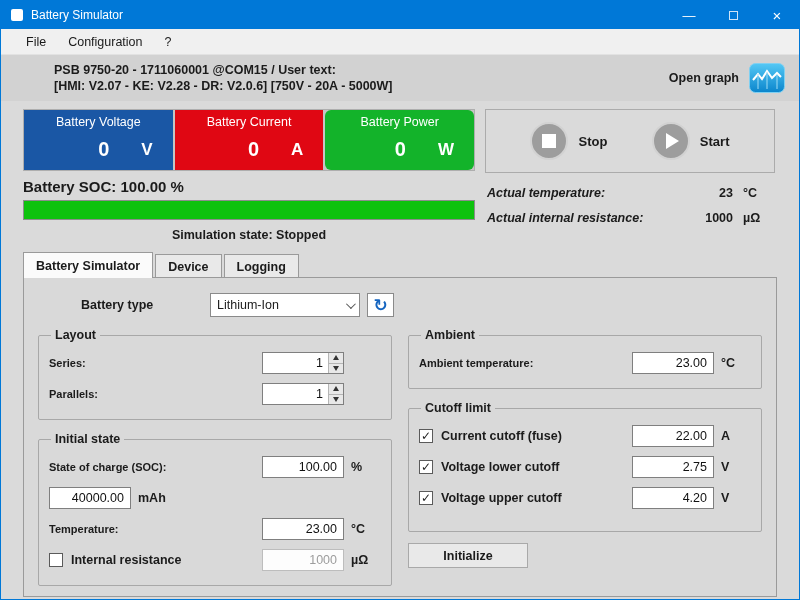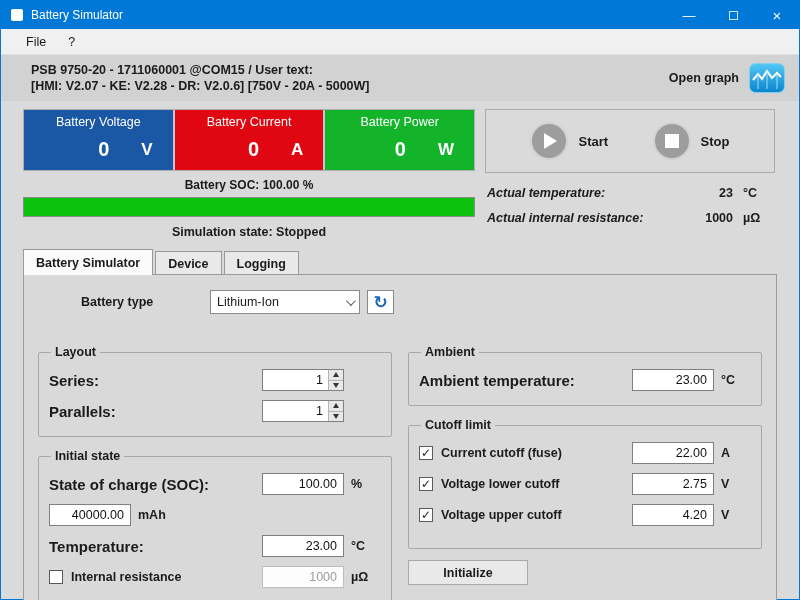--- a/index.html
+++ b/index.html
@@ -33,36 +33,36 @@
     padding-left:14px; flex:0 0 auto; border-bottom:1px solid #e2e2e2;
   }
   .menu-item { font-size:12.5px; color:#1a1a1a; padding:4px 11px; }
 
   
   .header {
     height:46px; background:#d2d2d2; flex:0 0 auto;
     display:flex; align-items:center; padding:0 14px 0 30px;
   }
   .header-lines { display:flex; flex-direction:column; gap:2px; }
-  .header-line { font-size:12.5px; font-weight:700; color:#1b1b1b; }
+  .header-line { font-size:12.5px; font-weight:700; color:#1b1b1b;margin-left:23px; }
   .header-spacer { flex:1; }
   .open-graph { display:flex; align-items:center; gap:10px; cursor:default; }
   .open-graph-label { font-size:12.5px; font-weight:700; color:#1b1b1b; }
   .graph-icon { width:36px; height:30px; display:block; }
 
   
   .dash { display:flex; gap:10px; padding:8px 24px 4px 22px; flex:0 0 auto; }
   .dash-left { flex:1; min-width:0; }
   .meters { display:flex; gap:2px; border:1px solid #aeaeae; background:#c6c6c6; height:62px; }
   .meter { flex:1; display:flex; flex-direction:column; color:#ffffff; }
   .meter-name { text-align:center; font-size:12.5px; padding-top:5px; }
   .meter-value-row { flex:1; display:flex; align-items:center; justify-content:flex-end; padding-right:20px; gap:32px; }
   .meter-value { font-size:20px; font-weight:700; }
   .meter-unit { font-size:17px; font-weight:700; }
-  .soc-label { text-align:center; font-size:12px; font-weight:700; color:#1b1b1b; margin:7px 0 5px; }
+  .soc-label { text-align:left; font-size:15px; font-weight:700; color:#1b1b1b; margin:7px 0 5px; }
   .soc-bar { height:20px; border:1px solid #8c8c8c; background:#e8e8e8; }
   .soc-fill { height:100%; }
   .sim-state { text-align:center; font-size:12.5px; font-weight:700; color:#1b1b1b; margin-top:8px; }
 
   .dash-right { width:290px; flex:0 0 auto; }
   .transport { border:1px solid #ababab; height:64px; display:flex; align-items:center; justify-content:space-evenly; }
   .transport-btn { display:flex; align-items:center; gap:10px; }
   .round-btn {
     width:38px; height:38px; border-radius:50%;
     background:#9d9d9d; border:2px solid #d2d2d2;
@@ -99,24 +99,24 @@
   }
   .combo-text { flex:1; }
   .chevron { width:7px; height:7px; border-right:1.6px solid #555; border-bottom:1.6px solid #555; transform:rotate(45deg) translateY(-2px); }
   .refresh-btn {
     width:27px; height:24px; margin-left:7px; background:#ffffff; border:1px solid #8a8a8a;
     display:flex; align-items:center; justify-content:center;
     color:#1565c0; font-size:17px; font-weight:700; line-height:1;
   }
 
   .cols { display:grid; grid-template-columns:1fr 1fr; column-gap:16px; }
-  fieldset { border:1px solid #a8a8a8; border-radius:2px; padding:2px 10px 7px;margin-top:20px; }
+  fieldset { border:1px solid #a8a8a8; border-radius:2px; padding:2px 10px 7px; }
   legend { font-size:12.5px; font-weight:700; color:#1b1b1b; padding:0 4px; margin-left:2px; }
   .f-row { display:flex; align-items:center; margin:7px 0 6px; min-height:24px; }
-  .f-label { flex:1; font-size:15px; font-weight:700; color:#1b1b1b; }
+  .f-label { flex:1; font-size:11px; font-weight:700; color:#1b1b1b; }
   .f-input {
     width:82px; height:22px; border:1px solid #7f7f7f; background:#ffffff;
     font-family:inherit; font-size:12.5px; color:#111; text-align:right; padding-right:6px;
   }
   .f-input.disabled { color:#9d9d9d; border-color:#bdbdbd; background:#fdfdfd; }
   .f-unit { width:30px; margin-left:7px; font-size:12.5px; font-weight:700; color:#1b1b1b; }
   .spin-wrap { position:relative; width:82px; height:22px; }
   .spin-wrap .f-input { width:82px; padding-right:20px; }
   .spin-col { position:absolute; right:1px; top:1px; width:15px; height:20px; display:flex; flex-direction:column; }
   .spin-btn { flex:1; background:#e8e8e8; border-left:1px solid #b5b5b5; display:flex; align-items:center; justify-content:center; }
@@ -158,20 +158,21 @@
     <div class="tb-btn">
         <span class="maximize-box"></span>
       </div>
     <div class="tb-btn tb-close">
         <span>×</span>
       </div>
   </div>
 
   <div class="menubar">
     <div class="menu-item">File</div>
+    <div class="menu-item">Configuration</div>
     <div class="menu-item">?</div>
   </div>
 
   <div class="header">
     <div class="header-lines">
       <div class="header-line">PSB 9750-20 - 1711060001 @COM15 / User text:</div>
       <div class="header-line">[HMI: V2.07 - KE: V2.28 - DR: V2.0.6] [750V - 20A - 5000W]</div>
     </div>
     <div class="header-spacer"></div>
     <div class="open-graph">
@@ -202,48 +203,48 @@
             <span class="meter-unit">V</span>
           </div>
         </div>
         <div class="meter" style="background: rgb(224, 7, 19);">
           <div class="meter-name">Battery Current</div>
           <div class="meter-value-row">
             <span class="meter-value">0</span>
             <span class="meter-unit">A</span>
           </div>
         </div>
-        <div class="meter" style="background: rgb(19, 179, 42);">
+        <div class="meter" style="background: rgb(19, 179, 42); border-radius: 6px;">
           <div class="meter-name">Battery Power</div>
           <div class="meter-value-row">
             <span class="meter-value">0</span>
             <span class="meter-unit">W</span>
           </div>
         </div>
       </div>
       <div class="soc-label">Battery SOC: 100.00 %</div>
       <div class="soc-bar">
         <div class="soc-fill" style="background: rgb(13, 194, 13); width: 100%;"></div>
       </div>
       <div class="sim-state">Simulation state: Stopped</div>
     </div>
 
     <div class="dash-right">
       <div class="transport">
         <div class="transport-btn">
           <div class="round-btn">
-              <div class="play-glyph"></div>
-            </div>
-          <span class="transport-label">Start</span>
+              <div class="stop-glyph"></div>
+            </div>
+          <span class="transport-label">Stop</span>
         </div>
         <div class="transport-btn">
           <div class="round-btn">
-              <div class="stop-glyph"></div>
-            </div>
-          <span class="transport-label">Stop</span>
+              <div class="play-glyph"></div>
+            </div>
+          <span class="transport-label">Start</span>
         </div>
       </div>
       <div class="actuals">
         <div class="actual-row">
           <span class="actual-label">Actual temperature:</span>
           <span class="actual-value">23</span>
           <span class="actual-unit">°C</span>
         </div>
         <div class="actual-row">
           <span class="actual-label">Actual internal resistance:</span>

